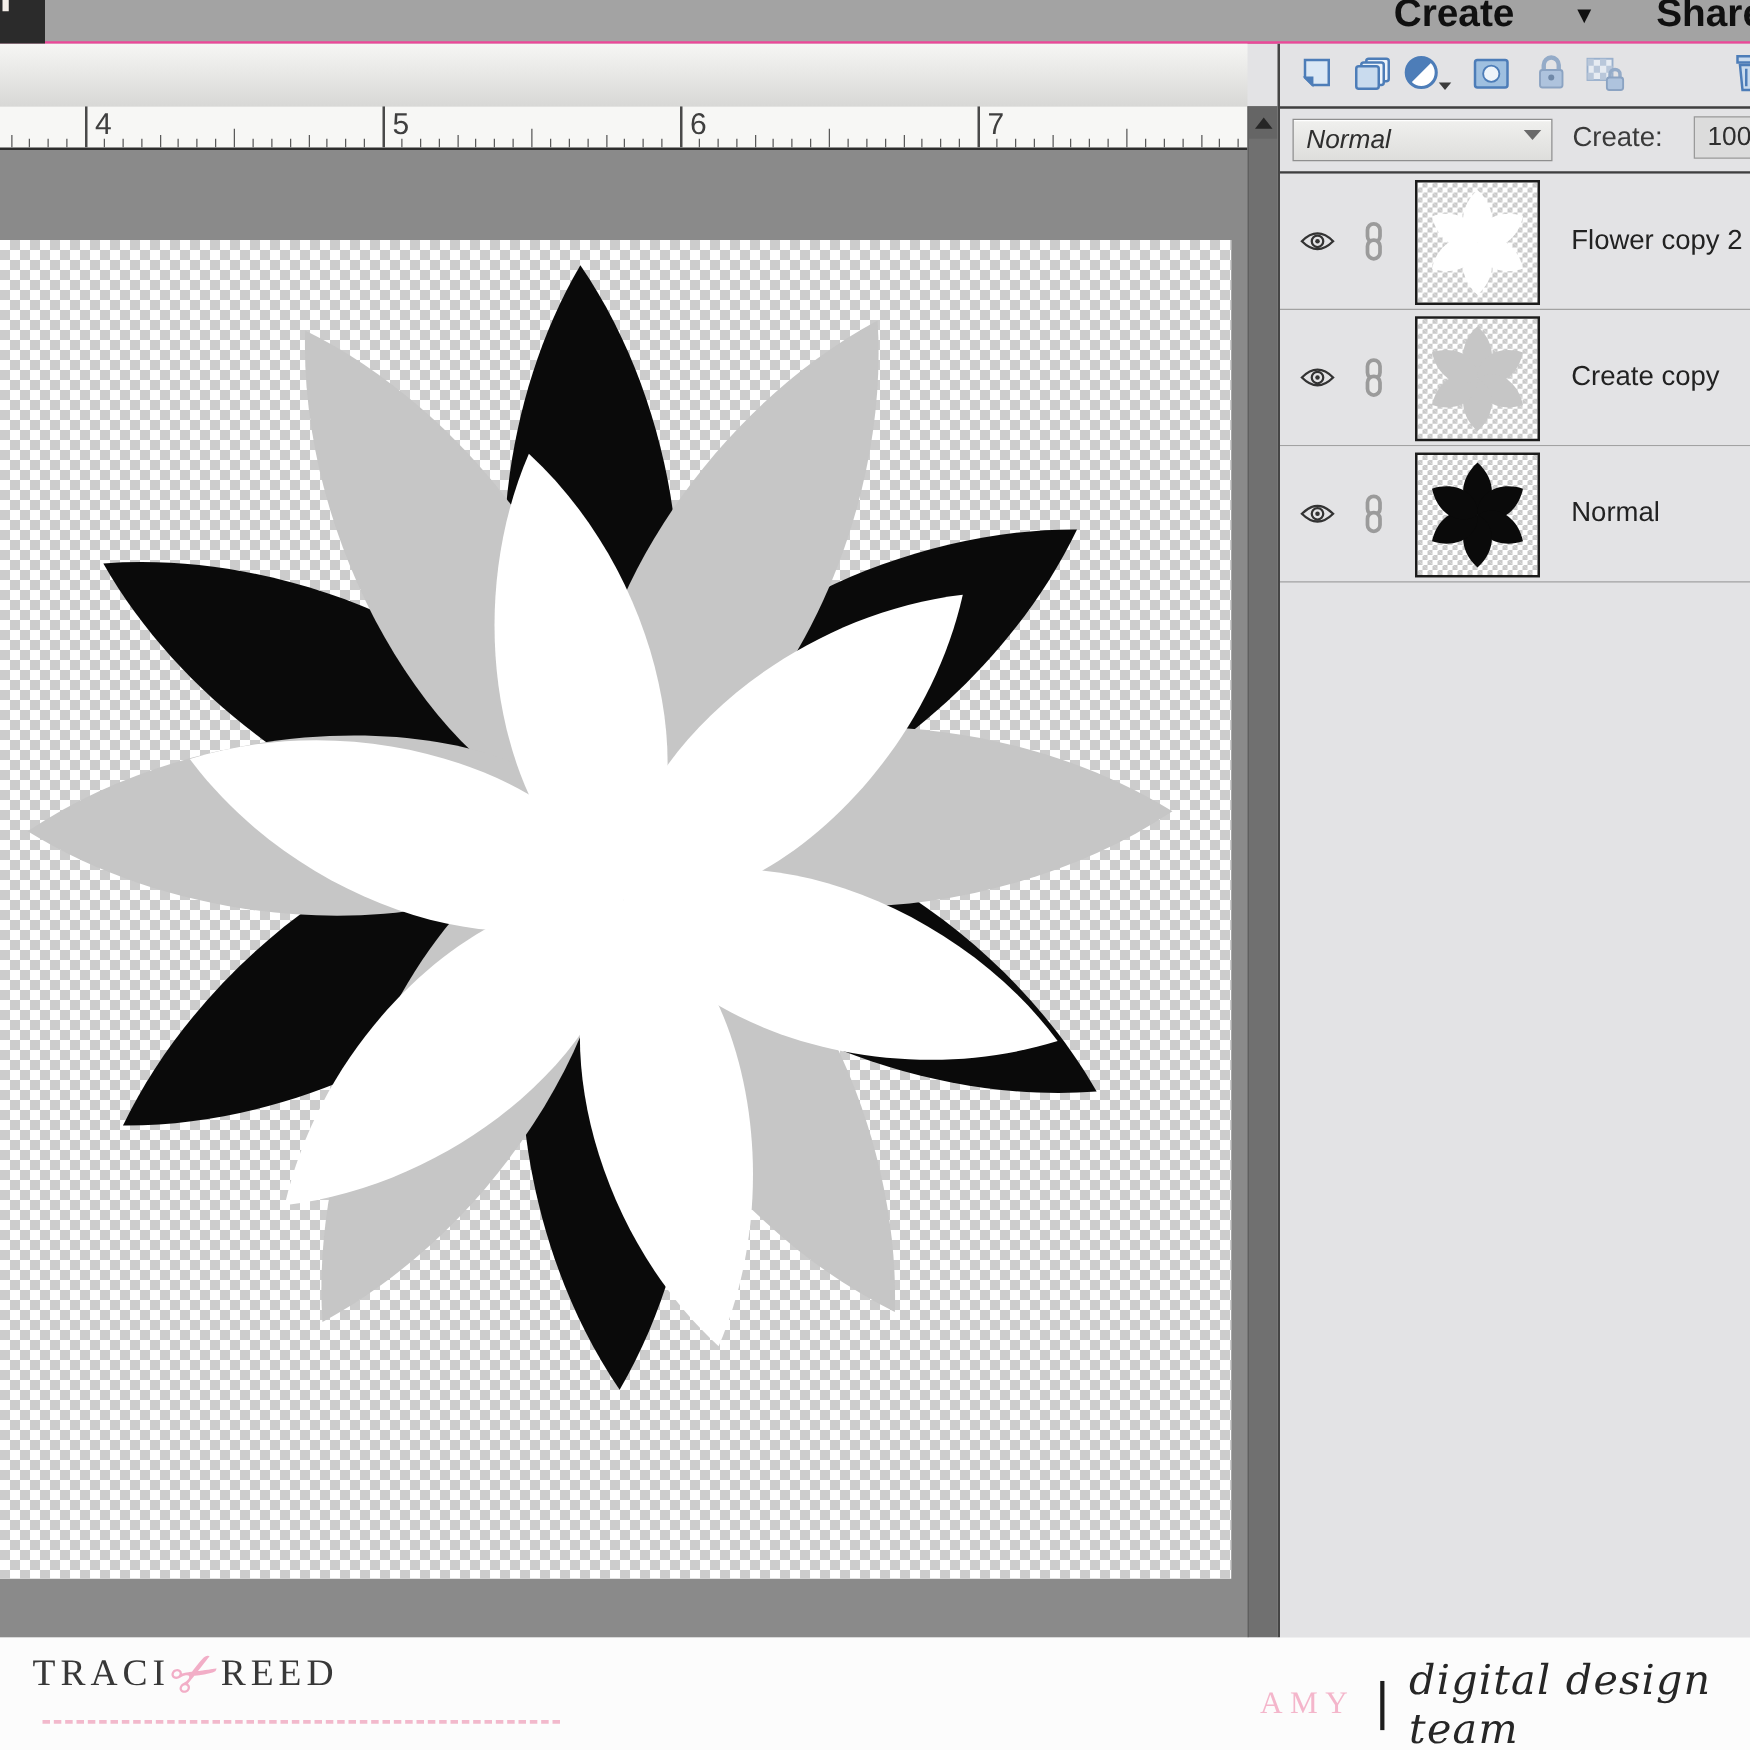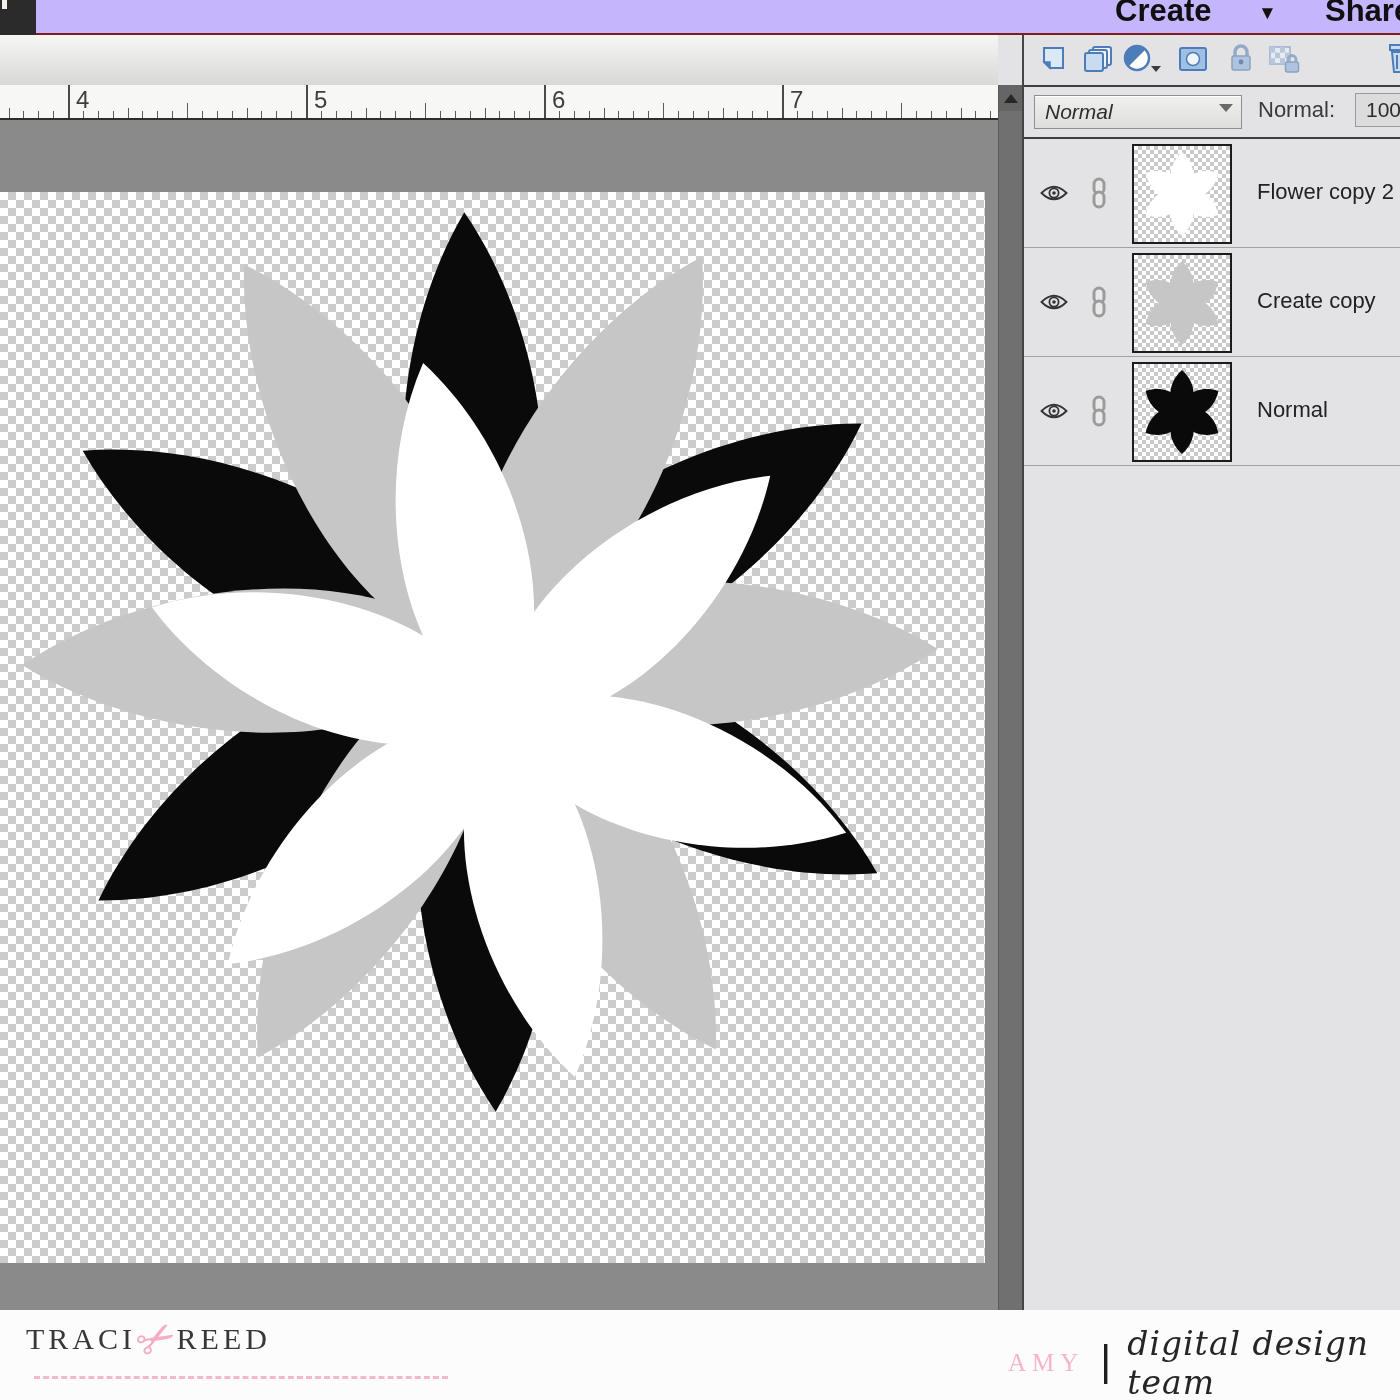--- a/index.html
+++ b/index.html
@@ -2,21 +2,21 @@
 <html><head>
 <meta charset="utf-8">
 <style>
   html,body{margin:0;padding:0;}
   body{
     width:1400px;height:1400px;position:relative;overflow:hidden;
     font-family:"Liberation Sans", sans-serif;
     background:#e3e3e5;
   }
   
-  .topbar{position:absolute;left:0;top:0;width:1400px;height:33px;background:#c4b5fd;border-bottom:2px solid #7f1d1d;}
+  .topbar{position:absolute;left:0;top:0;width:1400px;height:33px;background:#a3a3a3;border-bottom:2px solid #ec4899;}
   .doc-tab{position:absolute;left:0;top:0;width:36px;height:35px;background:#2b2b2b;}
   .doc-tab .tabmark{position:absolute;left:2px;top:0;width:5px;height:9px;background:#f5efe9;}
   .menu-label{position:absolute;top:-7px;font-size:31px;font-weight:bold;color:#101010;letter-spacing:0;}
   .menu-caret{position:absolute;top:2px;font-size:19px;color:#101010;}
   
   .optionsbar{position:absolute;left:0;top:35px;width:998px;height:50px;
     background:linear-gradient(#f6f6f4,#d8d8d6);border-bottom:1px solid #8e8e8e;}
   
   .ruler{position:absolute;left:0;top:85px;width:998px;height:33px;background:#f7f7f5;border-bottom:2px solid #2d2d2d;overflow:hidden;}
   .tick{position:absolute;bottom:0;width:1px;background:#5a5a5a;}
@@ -258,21 +258,21 @@
         <line x1="19" y1="12" x2="19" y2="26" stroke="#4d7db8" stroke-width="2"></line>
       </svg>
     </div>
   </div>
 
   <div class="panel-controls">
     <div class="blend-select">
       <span class="val">Normal</span>
       <span class="caret"></span>
     </div>
-    <span class="opacity-label">Normal:</span>
+    <span class="opacity-label">Create:</span>
     <div class="opacity-input">100%</div>
   </div>
 
   <div class="layers-list" id="layers-list">
       <div class="layer-row">
         <div class="eye"><svg width="28" height="20" viewBox="0 0 28 20">
             <path d="M1.5,10 Q14,-2.5 26.5,10 Q14,22.5 1.5,10 Z" fill="none" stroke="#333" stroke-width="1.8"></path>
             <circle cx="14" cy="10" r="4.6" fill="none" stroke="#333" stroke-width="1.8"></circle>
             <circle cx="14" cy="10" r="1.8" fill="#333"></circle>
           </svg></div>

